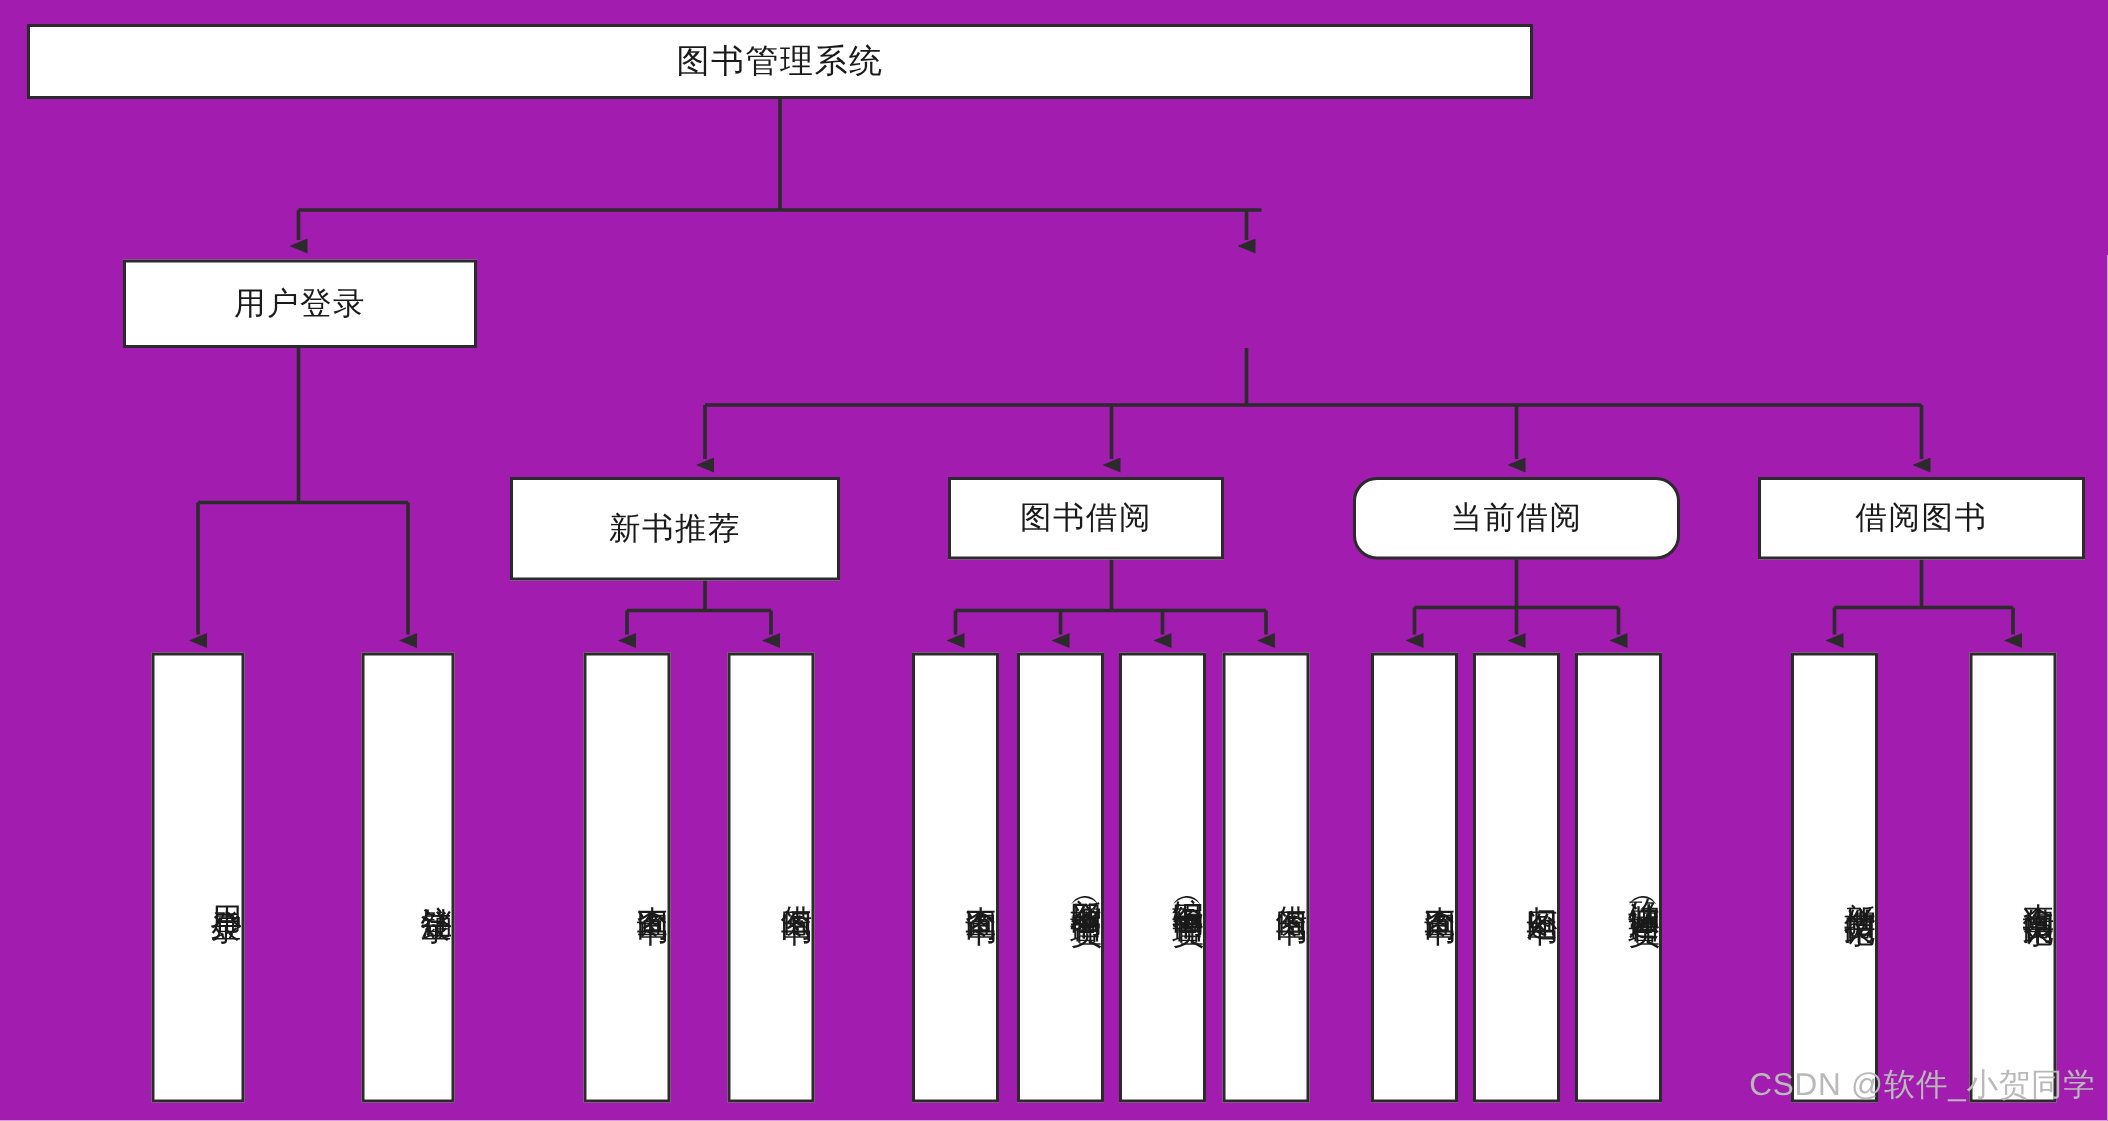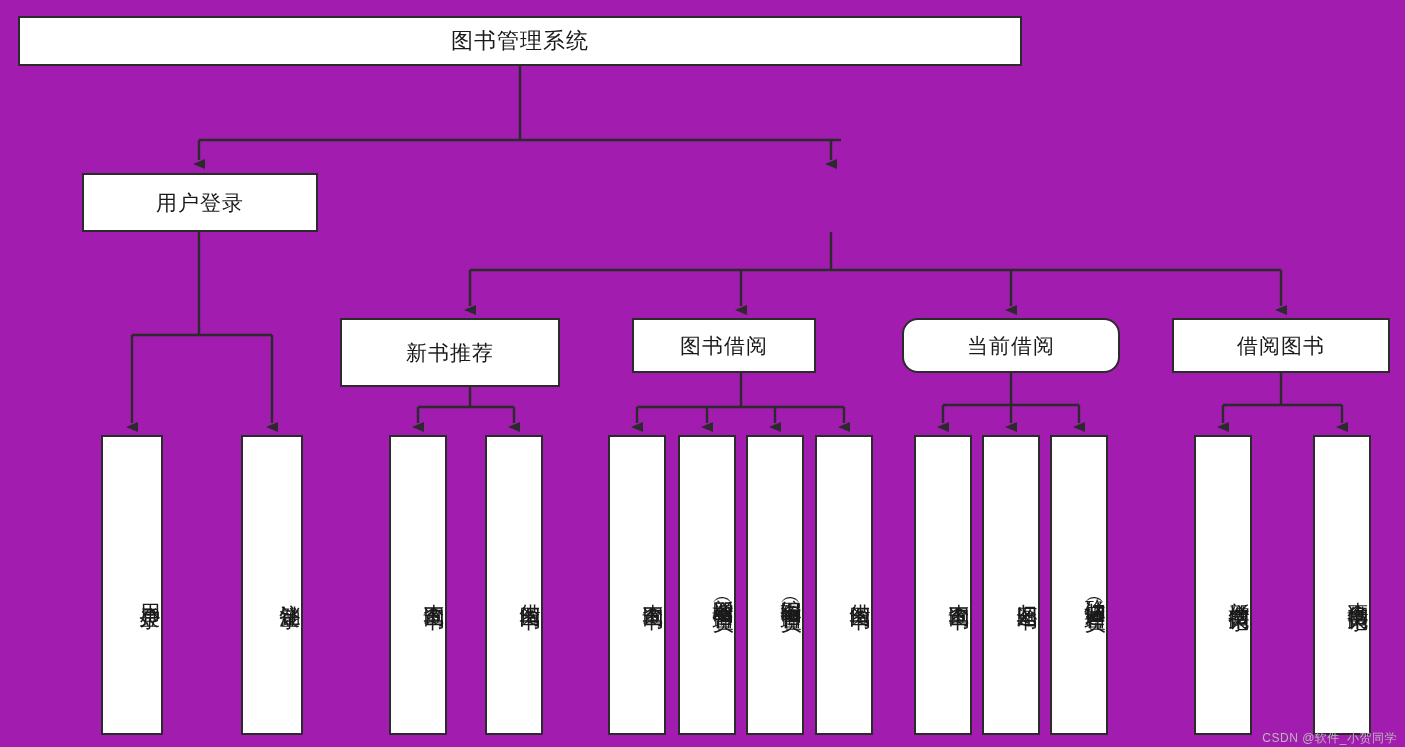--- a/index.html
+++ b/index.html
@@ -54,22 +54,22 @@
     align-items: flex-start;
     justify-content: center;
     line-height: 1.05;
   }
   .node .label {
     display: block;
   }
   .watermark {
     position: absolute;
     right: 8px;
-    bottom: 0;
-    font-size: 12px;
+    bottom: 10px;
+    font-size: 21px;
     color: #b9b9b9;
     letter-spacing: 0.5px;
     white-space: nowrap;
     font-family: "Liberation Sans", "DejaVu Sans", sans-serif;
   }
 </style>
 </head>
 <body>
 
 <div id="canvas">

